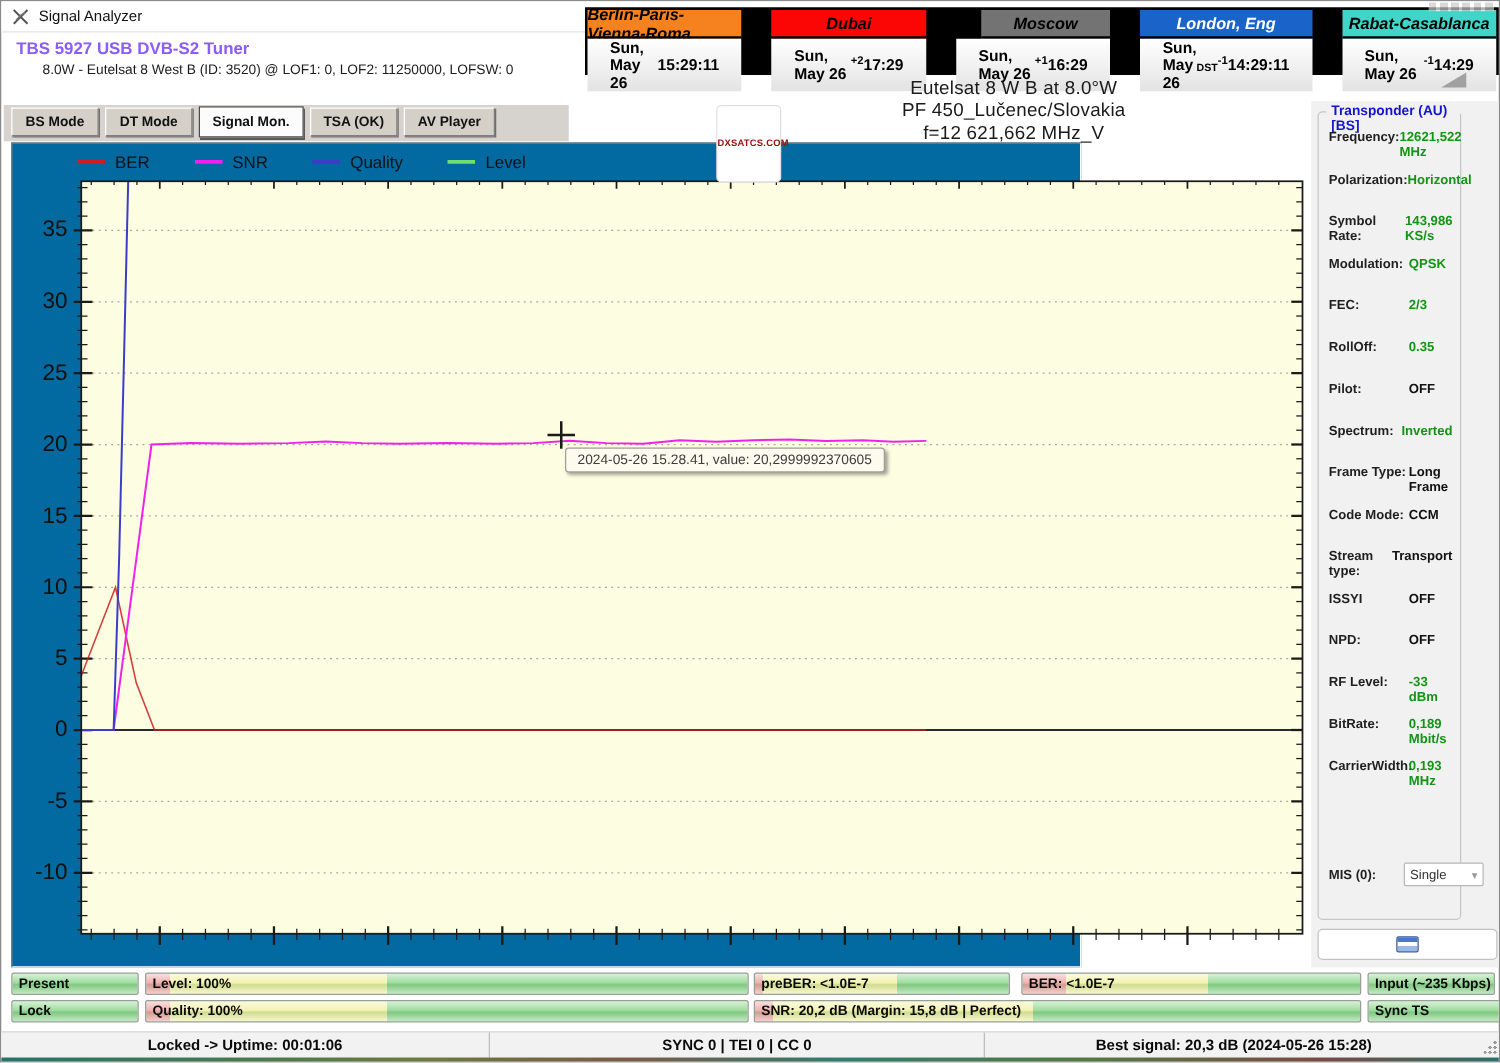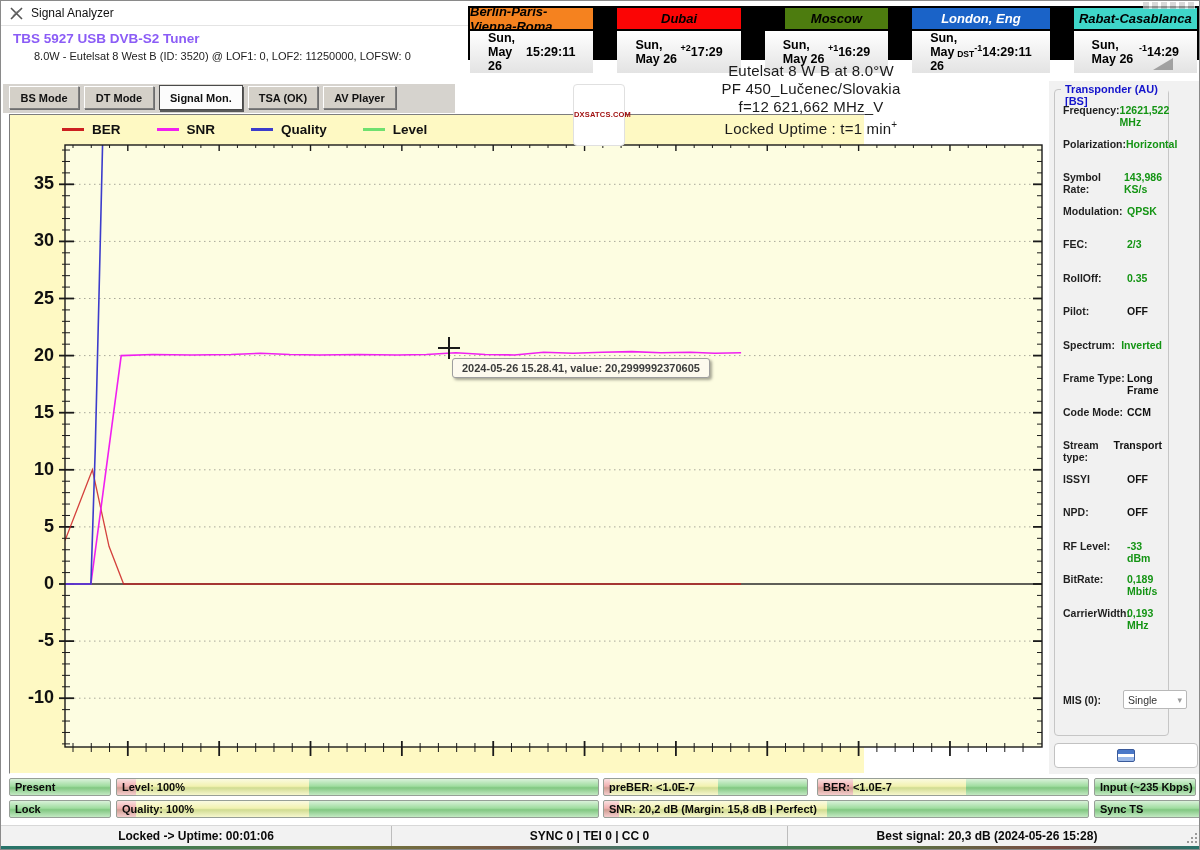--- a/index.html
+++ b/index.html
@@ -35,21 +35,21 @@
   
   .overlay{position:absolute;left:600px;top:61px;width:420px;text-align:center;z-index:30;pointer-events:none;}
   .overlay div{font-size:15px;color:#1a1a1a;line-height:18px;letter-spacing:.2px;}
   .overlay sup{font-size:10px;}
 
   
   .logo{position:absolute;left:572px;top:83px;width:52px;height:62px;background:#ffffff;border:1px solid #e0e0e0;border-radius:4px;z-index:25;display:flex;flex-direction:row;align-items:center;}
   .logo .txt{font-size:7.5px;font-weight:bold;color:#a01010;letter-spacing:.2px;margin-top:-2px;}
 
   
-  .chart-panel{position:absolute;left:8px;top:113px;width:856px;height:660px;background:#fef9c3;border-top:1px solid #7d7d7d;border-left:1px solid #7d7d7d;border-right:1px solid #ffffff;border-bottom:1px solid #ffffff;font-weight:bold;}
+  .chart-panel{position:absolute;left:8px;top:113px;width:856px;height:660px;background:#0369a1;border-top:1px solid #7d7d7d;border-left:1px solid #7d7d7d;border-right:1px solid #ffffff;border-bottom:1px solid #ffffff;}
   .legend{position:absolute;left:52px;top:3px;display:flex;gap:36px;align-items:center;height:22px;}
   .legend .item{display:flex;align-items:center;gap:8px;font-size:13.5px;color:#111;}
   .legend .dash{width:22px;height:3px;}
   .ylabel{position:absolute;width:42px;text-align:right;font-size:18px;color:#101010;}
   .tooltip{position:absolute;left:442px;top:243px;background:#fdfaee;border:1px solid #9e9e9e;border-radius:3px;box-shadow:2px 2px 3px rgba(0,0,0,.35);padding:3px 9px;font-size:11px;color:#3c3c3c;white-space:nowrap;z-index:20;}
   .crosshair{position:absolute;left:428px;top:222px;width:22px;height:22px;z-index:21;}
   .crosshair:before{content:"";position:absolute;left:0;top:10px;width:22px;height:2px;background:#1a1a1a;}
   .crosshair:after{content:"";position:absolute;left:10px;top:0;width:2px;height:22px;background:#1a1a1a;}
 
   
@@ -116,21 +116,21 @@
         <div class="hdr" style="background: rgb(251, 5, 5); color: rgb(0, 0, 0);">Dubai</div>
         <div class="tm">
           <span>Sun, May 26</span>
           <span class="mid">
             <span class="sup">+2</span>
           </span>
           <span>17:29</span>
         </div>
       </div>
       <div class="clock">
-        <div class="hdr" style="background: #4d7c0f; color: rgb(0, 0, 0); margin-left: 20px;">Moscow</div>
+        <div class="hdr" style="background: #737373; color: rgb(0, 0, 0); margin-left: 20px;">Moscow</div>
         <div class="tm">
           <span>Sun, May 26</span>
           <span class="mid">
             <span class="sup">+1</span>
           </span>
           <span>16:29</span>
         </div>
       </div>
       <div class="clock">
         <div class="hdr" style="background: rgb(26, 99, 200); color: rgb(255, 255, 255);">London, Eng</div>
@@ -163,21 +163,20 @@
       <div class="tab">DT Mode</div>
       <div class="tab active">Signal Mon.</div>
       <div class="tab">TSA (OK)</div>
       <div class="tab">AV Player</div>
     </div>
 
   <div class="overlay">
     <div>Eutelsat 8 W B at 8.0°W</div>
     <div>PF 450_Lučenec/Slovakia</div>
     <div>f=12 621,662 MHz_V</div>
-    <div><span>Locked Uptime : t=1 min</span><sup>+</sup></div>
   </div>
 
   <div class="logo">
     <svg width="56" height="50" viewBox="0 0 56 50">
       <circle cx="27" cy="25" r="21" fill="#ffffff" stroke="#1b2a6b" stroke-width="2"></circle>
       <path d="M18 14 Q34 10 36 30 Q22 36 18 14" fill="none" stroke="#1b2a6b" stroke-width="1.6"></path>
       <path d="M24 32 L20 42 M30 31 L33 42 M20 42 L34 42" stroke="#1b2a6b" stroke-width="1.4" fill="none"></path>
       <path d="M30 22 L38 16" stroke="#1b2a6b" stroke-width="1.2"></path>
       <path d="M40 14 q4 4 0 8 M44 11 q6 6 0 13 M48 8 q8 8 0 18" stroke="#cc1111" stroke-width="1.8" fill="none" transform="rotate(-25 44 16)"></path>
     </svg>

